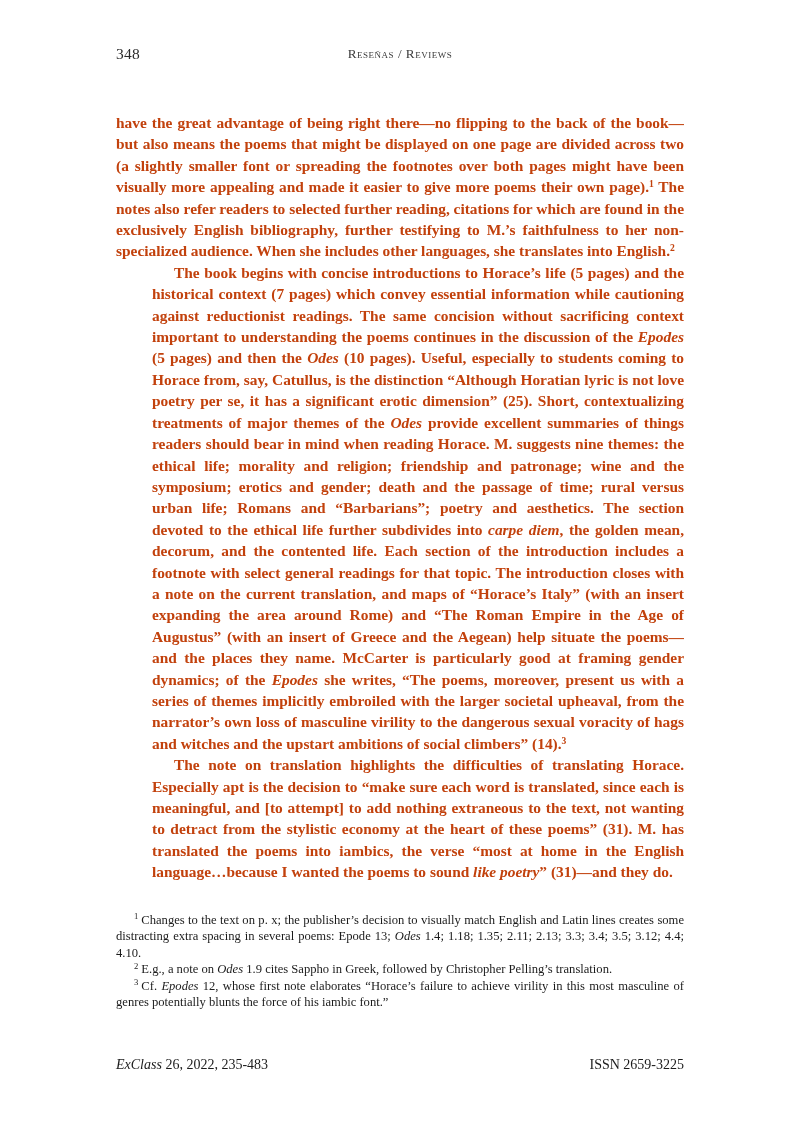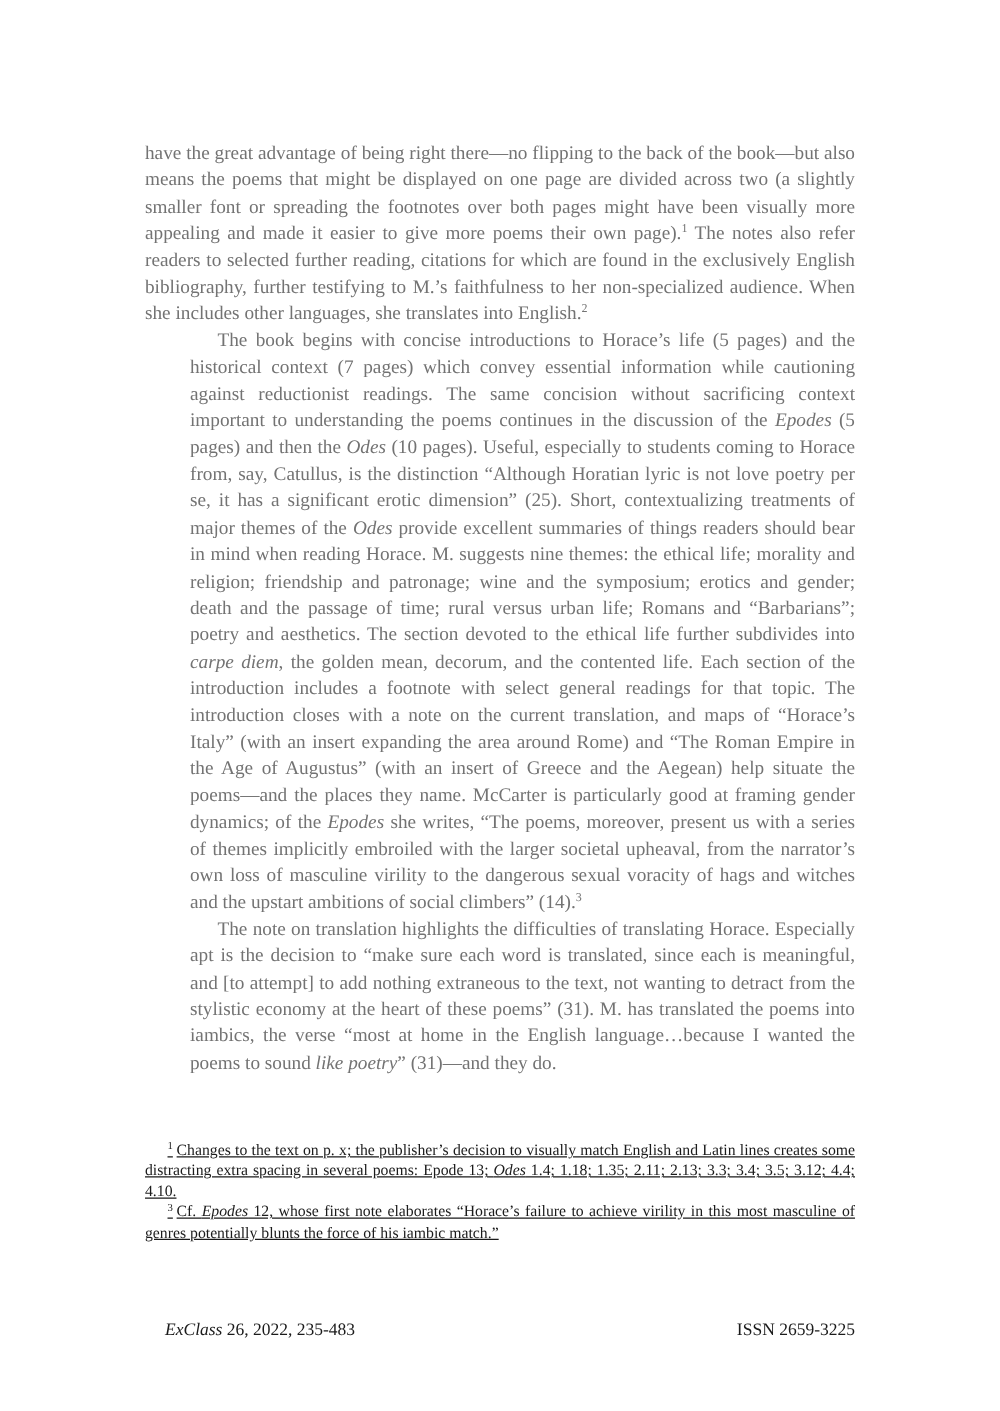--- a/index.html
+++ b/index.html
@@ -52,22 +52,23 @@
     left: 116px;
     top: 112px;
     width: 568px;
   }
   p.para {
     margin: 0;
     text-align: justify;
     text-justify: inter-word;
     font-size: 15.4px;
     line-height: 21.4px;
-    color: #737373;
+    color: #c2410c;
     hyphens: none;
+    font-weight: bold;
   }
   p.indent {
     text-indent: 22px;
     margin-left: 36px;
   }
   .it { font-style: italic; }
   sup.fn {
     font-size: 9.6px;
     line-height: 0;
     vertical-align: 0.55em;
@@ -80,57 +81,61 @@
     top: 912px;
     width: 568px;
   }
   p.fnote {
     margin: 0;
     text-align: justify;
     font-size: 12.6px;
     line-height: 16.4px;
     color: #1b1b1b;
     text-indent: 18px;
-    text-decoration: underline;
   }
   sup.fnum {
     font-size: 8.6px;
     line-height: 0;
     vertical-align: 0.55em;
     padding-right: 3px;
   }
 
   
   .footer {
     position: absolute;
     left: 116px;
     right: 116px;
     top: 1057px;
     height: 22px;
     font-size: 14px;
     color: #1b1b1b;
   }
-  .footer-left  { position: absolute; left: 16px;  top: 0; }
+  .footer-left  { position: absolute; left: 0;  top: 0; }
   .footer-right { position: absolute; right: 0; top: 0; }
 </style>
 </head>
 <body>
 
 <div class="page">
 
+  <div class="running-head">
+    <span class="folio">348</span>
+    <span class="head-title">Reseñas / Reviews</span>
+  </div>
 
   <div class="body-block" id="body-block">
       <p class="para"><span>have the great advantage of being right there—no flipping to the back of the book—but also means the poems that might be displayed on one page are divided across two (a slightly smaller font or spreading the footnotes over both pages might have been visually more appealing and made it easier to give more poems their own page).</span><sup class="fn">1</sup><span> The notes also refer readers to selected further reading, citations for which are found in the exclusively English bibliography, further testifying to M.’s faithfulness to her non-specialized audience. When she includes other languages, she translates into English.</span><sup class="fn">2</sup></p>
       <p class="para indent"><span>The book begins with concise introductions to Horace’s life (5 pages) and the historical context (7 pages) which convey essential information while cautioning against reductionist readings. The same concision without sacrificing context important to understanding the poems continues in the discussion of the </span><span class="it">Epodes</span><span> (5 pages) and then the </span><span class="it">Odes</span><span> (10 pages). Useful, especially to students coming to Horace from, say, Catullus, is the distinction “Although Horatian lyric is not love poetry per se, it has a significant erotic dimension” (25). Short, contextualizing treatments of major themes of the </span><span class="it">Odes</span><span> provide excellent summaries of things readers should bear in mind when reading Horace. M. suggests nine themes: the ethical life; morality and religion; friendship and patronage; wine and the symposium; erotics and gender; death and the passage of time; rural versus urban life; Romans and “Barbarians”; poetry and aesthetics. The section devoted to the ethical life further subdivides into </span><span class="it">carpe diem</span><span>, the golden mean, decorum, and the contented life. Each section of the introduction includes a footnote with select general readings for that topic. The introduction closes with a note on the current translation, and maps of “Horace’s Italy” (with an insert expanding the area around Rome) and “The Roman Empire in the Age of Augustus” (with an insert of Greece and the Aegean) help situate the poems—and the places they name. McCarter is particularly good at framing gender dynamics; of the </span><span class="it">Epodes</span><span> she writes, “The poems, moreover, present us with a series of themes implicitly embroiled with the larger societal upheaval, from the narrator’s own loss of masculine virility to the dangerous sexual voracity of hags and witches and the upstart ambitions of social climbers” (14).</span><sup class="fn">3</sup></p>
       <p class="para indent"><span>The note on translation highlights the difficulties of translating Horace. Especially apt is the decision to “make sure each word is translated, since each is meaningful, and [to attempt] to add nothing extraneous to the text, not wanting to detract from the stylistic economy at the heart of these poems” (31). M. has translated the poems into iambics, the verse “most at home in the English language…because I wanted the poems to sound </span><span class="it">like poetry</span><span>” (31)—and they do.</span></p>
     </div>
 
   <div class="footnotes" id="footnotes-block">
       <p class="fnote"><sup class="fnum">1</sup><span>Changes to the text on p. x; the publisher’s decision to visually match English and Latin lines creates some distracting extra spacing in several poems: Epode 13; </span><span class="it">Odes</span><span> 1.4; 1.18; 1.35; 2.11; 2.13; 3.3; 3.4; 3.5; 3.12; 4.4; 4.10.</span></p>
-      <p class="fnote"><sup class="fnum">3</sup><span>Cf. </span><span class="it">Epodes</span><span> 12, whose first note elaborates “Horace’s failure to achieve virility in this most masculine of genres potentially blunts the force of his iambic match.”</span></p>
+      <p class="fnote"><sup class="fnum">2</sup><span>E.g., a note on </span><span class="it">Odes</span><span> 1.9 cites Sappho in Greek, followed by Christopher Pelling’s translation.</span></p>
+      <p class="fnote"><sup class="fnum">3</sup><span>Cf. </span><span class="it">Epodes</span><span> 12, whose first note elaborates “Horace’s failure to achieve virility in this most masculine of genres potentially blunts the force of his iambic font.”</span></p>
     </div>
 
   <div class="footer">
     <span class="footer-left">
       <span class="it">ExClass</span><span> 26, 2022, 235-483</span>
     </span>
     <span class="footer-right">ISSN 2659-3225</span>
   </div>
 
 </div>

